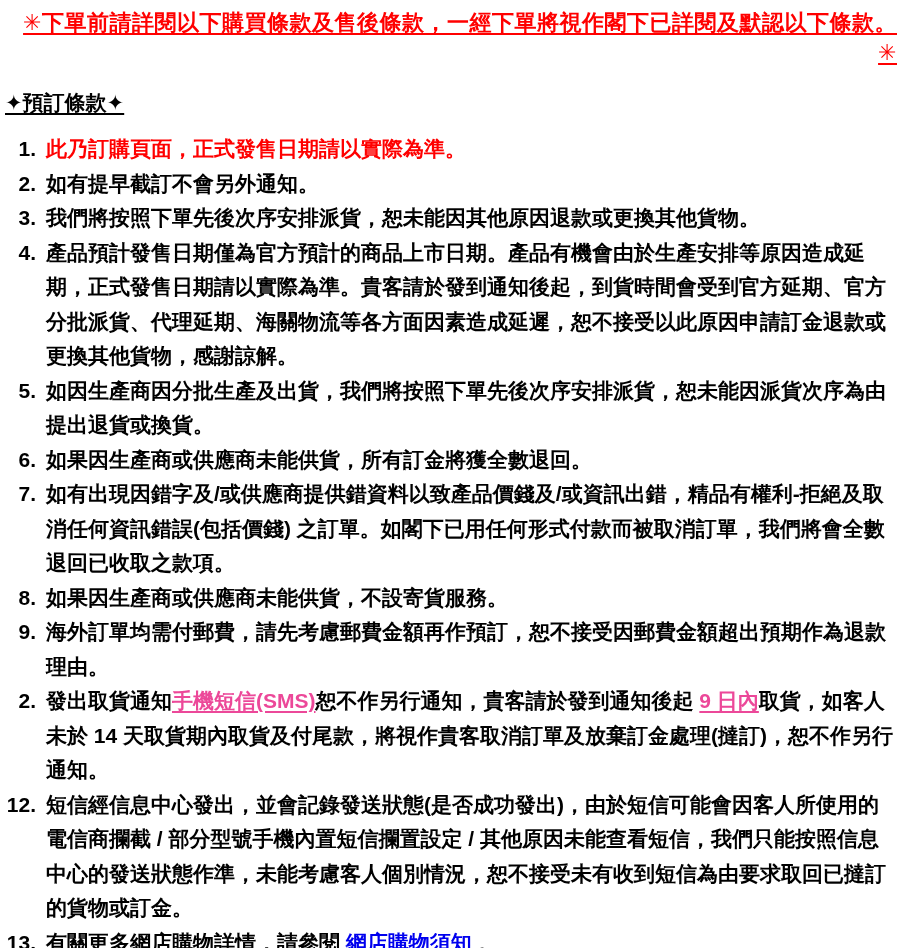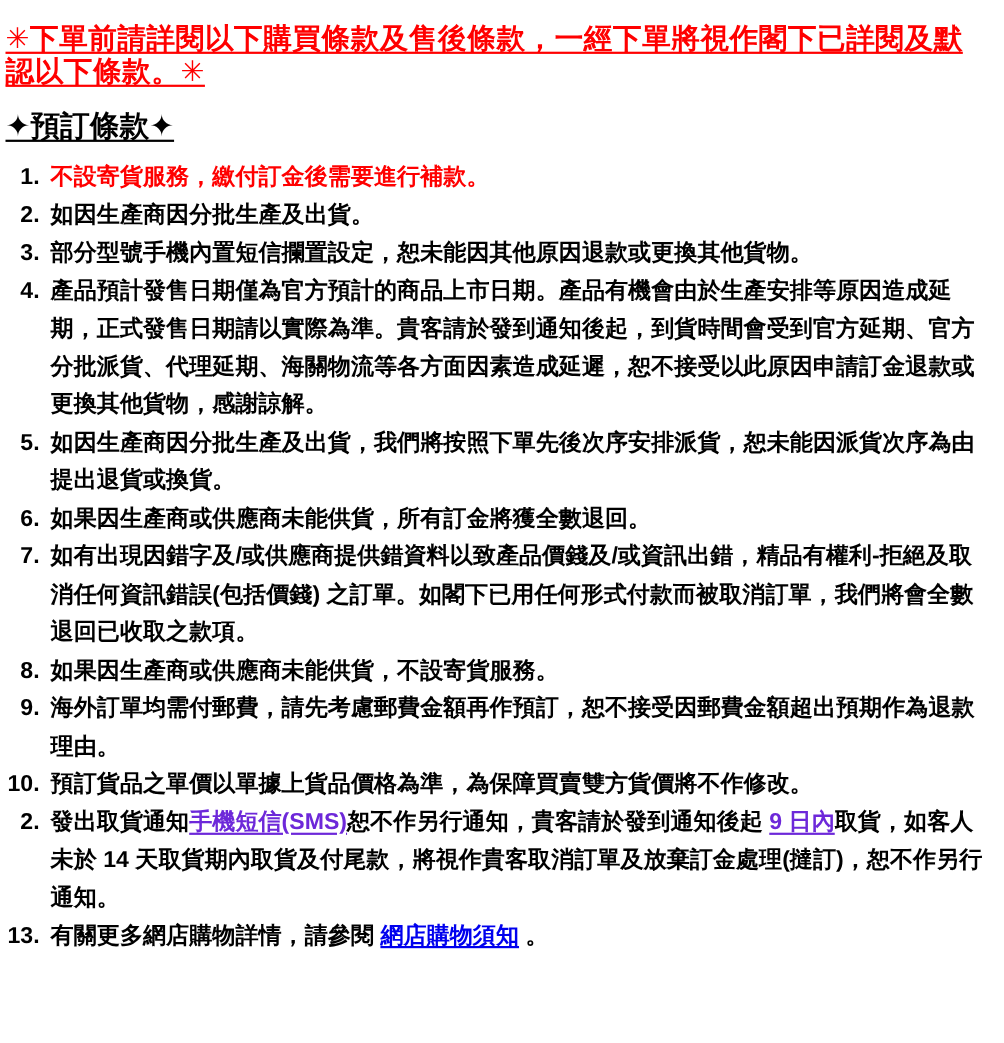--- a/index.html
+++ b/index.html
@@ -14,32 +14,33 @@
     font-family: "Liberation Sans", "DejaVu Sans", sans-serif;
     font-weight: 700;
     color: #000000;
   }
   .doc {
     padding: 0 16px 0 5px;
     box-sizing: border-box;
     width: 913px;
   }
   .title {
-    margin-top: 20px;
-    font-size: 26px;
+    margin-top: 8px;
+    font-size: 22px;
     line-height: 30px;
     color: #ff0000;
     text-decoration: underline;
     text-decoration-thickness: 2px;
     text-underline-offset: 3px;
     letter-spacing: 0.5px;
+    text-align: right;
   }
   .heading {
     margin-top: 20px;
-    font-size: 27px;
+    font-size: 21px;
     line-height: 30px;
     color: #000000;
     text-decoration: underline;
     text-decoration-thickness: 2px;
     text-underline-offset: 3px;
     width: fit-content;
   }
   .terms {
     margin-top: 14px;
     font-size: 21px;
@@ -55,21 +56,21 @@
     padding-right: 10px;
     text-align: right;
     white-space: nowrap;
   }
   .term-text {
     flex: 1;
     min-width: 0;
   }
   .term-text.red { color: #ff0000; }
   .seg-red-underline {
-    color: #6d28d9;
+    color: #ec4899;
     text-decoration: underline;
     text-decoration-thickness: 2px;
     text-underline-offset: 3px;
   }
   .seg-link {
     color: #0000ee;
     text-decoration: underline;
     text-decoration-thickness: 2px;
     text-underline-offset: 3px;
     cursor: pointer;
@@ -80,29 +81,29 @@
 
 <div class="doc">
 
   <div class="title">✳下單前請詳閱以下購買條款及售後條款，一經下單將視作閣下已詳閱及默認以下條款。✳</div>
 
   <div class="heading">✦預訂條款✦</div>
 
   <div class="terms">
       <div class="term">
     <span class="term-num">1.</span>
-    <span class="term-text red"><span>不設寄貨服務，繳付訂金後需要進行補款。</span></span>
+    <span class="term-text red"><span>此乃訂購頁面，正式發售日期請以實際為準。</span></span>
   </div>
       <div class="term">
     <span class="term-num">2.</span>
-    <span class="term-text"><span>如因生產商因分批生產及出貨。</span></span>
+    <span class="term-text"><span>如有提早截訂不會另外通知。</span></span>
   </div>
       <div class="term">
     <span class="term-num">3.</span>
-    <span class="term-text"><span>部分型號手機內置短信攔置設定，恕未能因其他原因退款或更換其他貨物。</span></span>
+    <span class="term-text"><span>我們將按照下單先後次序安排派貨，恕未能因其他原因退款或更換其他貨物。</span></span>
   </div>
       <div class="term">
     <span class="term-num">4.</span>
     <span class="term-text"><span>產品預計發售日期僅為官方預計的商品上市日期。產品有機會由於生產安排等原因造成延期，正式發售日期請以實際為準。貴客請於發到通知後起，到貨時間會受到官方延期、官方分批派貨、代理延期、海關物流等各方面因素造成延遲，恕不接受以此原因申請訂金退款或更換其他貨物，感謝諒解。</span></span>
   </div>
       <div class="term">
     <span class="term-num">5.</span>
     <span class="term-text"><span>如因生產商因分批生產及出貨，我們將按照下單先後次序安排派貨，恕未能因派貨次序為由提出退貨或換貨。</span></span>
   </div>
       <div class="term">
@@ -115,26 +116,26 @@
   </div>
       <div class="term">
     <span class="term-num">8.</span>
     <span class="term-text"><span>如果因生產商或供應商未能供貨，不設寄貨服務。</span></span>
   </div>
       <div class="term">
     <span class="term-num">9.</span>
     <span class="term-text"><span>海外訂單均需付郵費，請先考慮郵費金額再作預訂，恕不接受因郵費金額超出預期作為退款理由。</span></span>
   </div>
       <div class="term">
-    <span class="term-num">10.</span>
-    <span class="term-text"><span>預訂貨品之單價以單據上貨品價格為準，為保障買賣雙方貨價將不作修改。</span></span>
+    <span class="term-num">2.</span>
+    <span class="term-text"><span>發出取貨通知</span><span class="seg-red-underline">手機短信(SMS)</span><span>恕不作另行通知，貴客請於發到通知後起 </span><span class="seg-red-underline">9 日內</span><span>取貨，如客人未於 14 天取貨期內取貨及付尾款，將視作貴客取消訂單及放棄訂金處理(撻訂)，恕不作另行通知。</span></span>
   </div>
       <div class="term">
-    <span class="term-num">2.</span>
-    <span class="term-text"><span>發出取貨通知</span><span class="seg-red-underline">手機短信(SMS)</span><span>恕不作另行通知，貴客請於發到通知後起 </span><span class="seg-red-underline">9 日內</span><span>取貨，如客人未於 14 天取貨期內取貨及付尾款，將視作貴客取消訂單及放棄訂金處理(撻訂)，恕不作另行通知。</span></span>
+    <span class="term-num">12.</span>
+    <span class="term-text"><span>短信經信息中心發出，並會記錄發送狀態(是否成功發出)，由於短信可能會因客人所使用的電信商攔截 / 部分型號手機內置短信攔置設定 / 其他原因未能查看短信，我們只能按照信息中心的發送狀態作準，未能考慮客人個別情況，恕不接受未有收到短信為由要求取回已撻訂的貨物或訂金。</span></span>
   </div>
       <div class="term">
     <span class="term-num">13.</span>
     <span class="term-text"><span>有關更多網店購物詳情，請參閱 </span><span class="seg-link">網店購物須知</span><span> 。</span></span>
   </div>
     </div>
 
 </div>
 
 </body></html>

